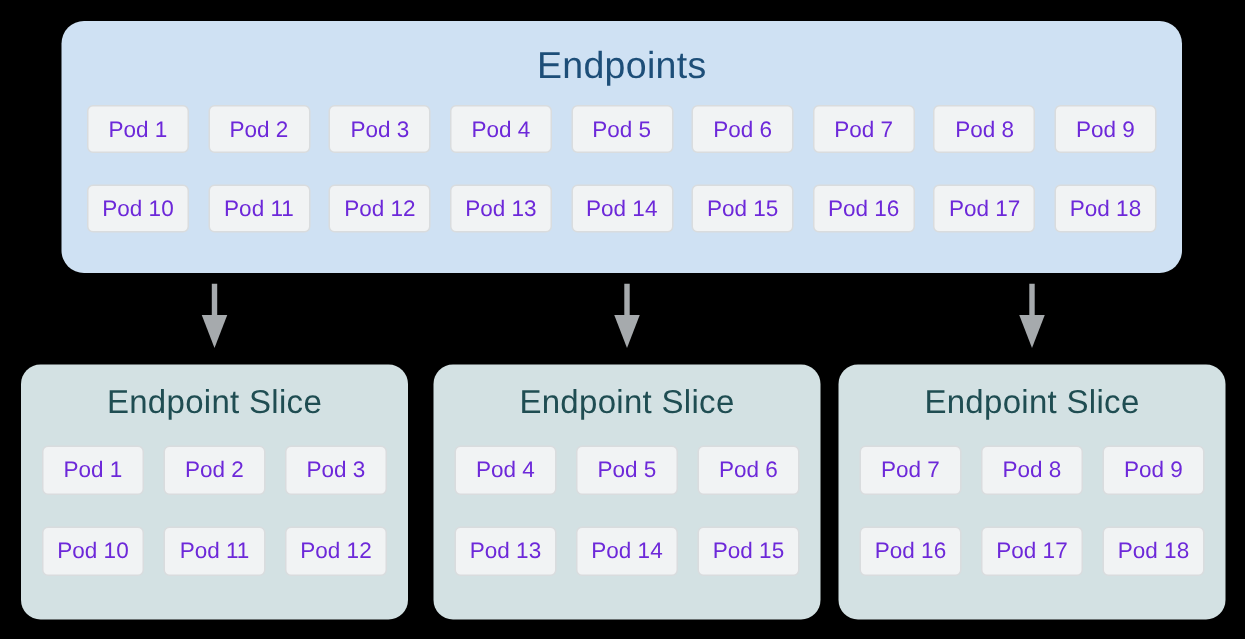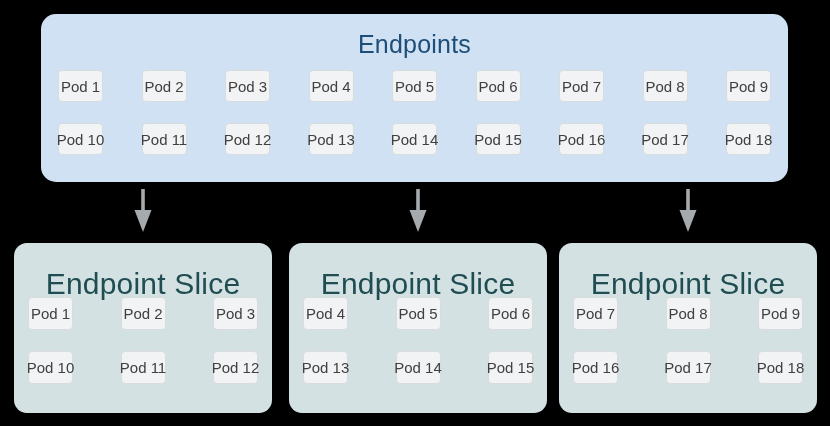--- a/index.html
+++ b/index.html
@@ -16,41 +16,41 @@
     margin:4px; padding-top:12px; text-align:center;
     font-size:25px; font-weight:400; color:#1d4e78; letter-spacing:0.2px;
   }
   .pod-row {
     position:absolute; left:17px; right:17px;
     display:flex; justify-content:space-between;
   }
   .endpoints-box .pod-row.row-1 { top:56px; }
   .endpoints-box .pod-row.row-2 { top:109px; }
   .pod {
-    width:45px; height:32px; box-sizing:border-box;
+    width:68px; height:32px; box-sizing:border-box;
     background:#f1f3f4; border:1px solid #d9dcde; border-radius:4px;
     display:flex; align-items:center; justify-content:center;
-    font-size:15px; color:#404040; white-space:nowrap;
+    font-size:15px; color:#6d28d9; white-space:nowrap;
   }
   .arrow {
     position:absolute; top:189px; width:24px; height:44px;
   }
   .arrow.a1 { left:131px; }
   .arrow.a2 { left:406px; }
   .arrow.a3 { left:676px; }
   .slice-box {
     position:absolute; top:243px; width:258px; height:170px;
     background:#d3e1e3; border-radius:13px;
   }
   .slice-box.s1 { left:14px; }
   .slice-box.s2 { left:289px; }
   .slice-box.s3 { left:559px; }
   .slice-title {
-    margin:0; padding-top:24px; text-align:center;
-    font-size:30px; font-weight:400; color:#1f4d52; letter-spacing:0.2px;
+    margin:0; padding-top:12px; text-align:center;
+    font-size:22px; font-weight:400; color:#1f4d52; letter-spacing:0.2px;
   }
   .slice-box .pod-row { left:14px; right:14px; }
   .slice-box .pod-row.row-1 { top:54px; }
   .slice-box .pod-row.row-2 { top:108px; }
   .slice-box .pod { height:33px; }
 </style>
 </head>
 <body>
 
 <div class="canvas">

